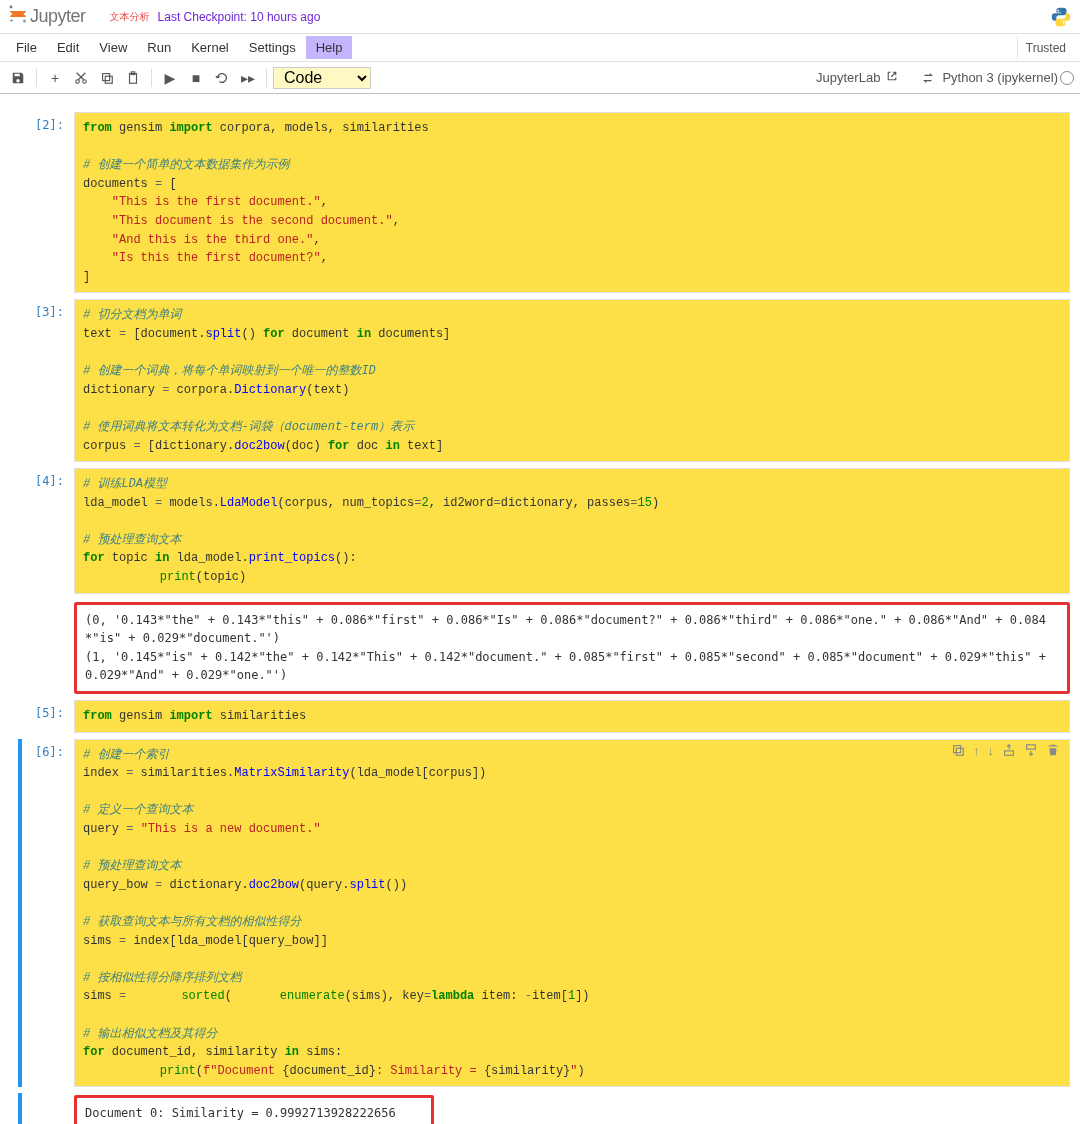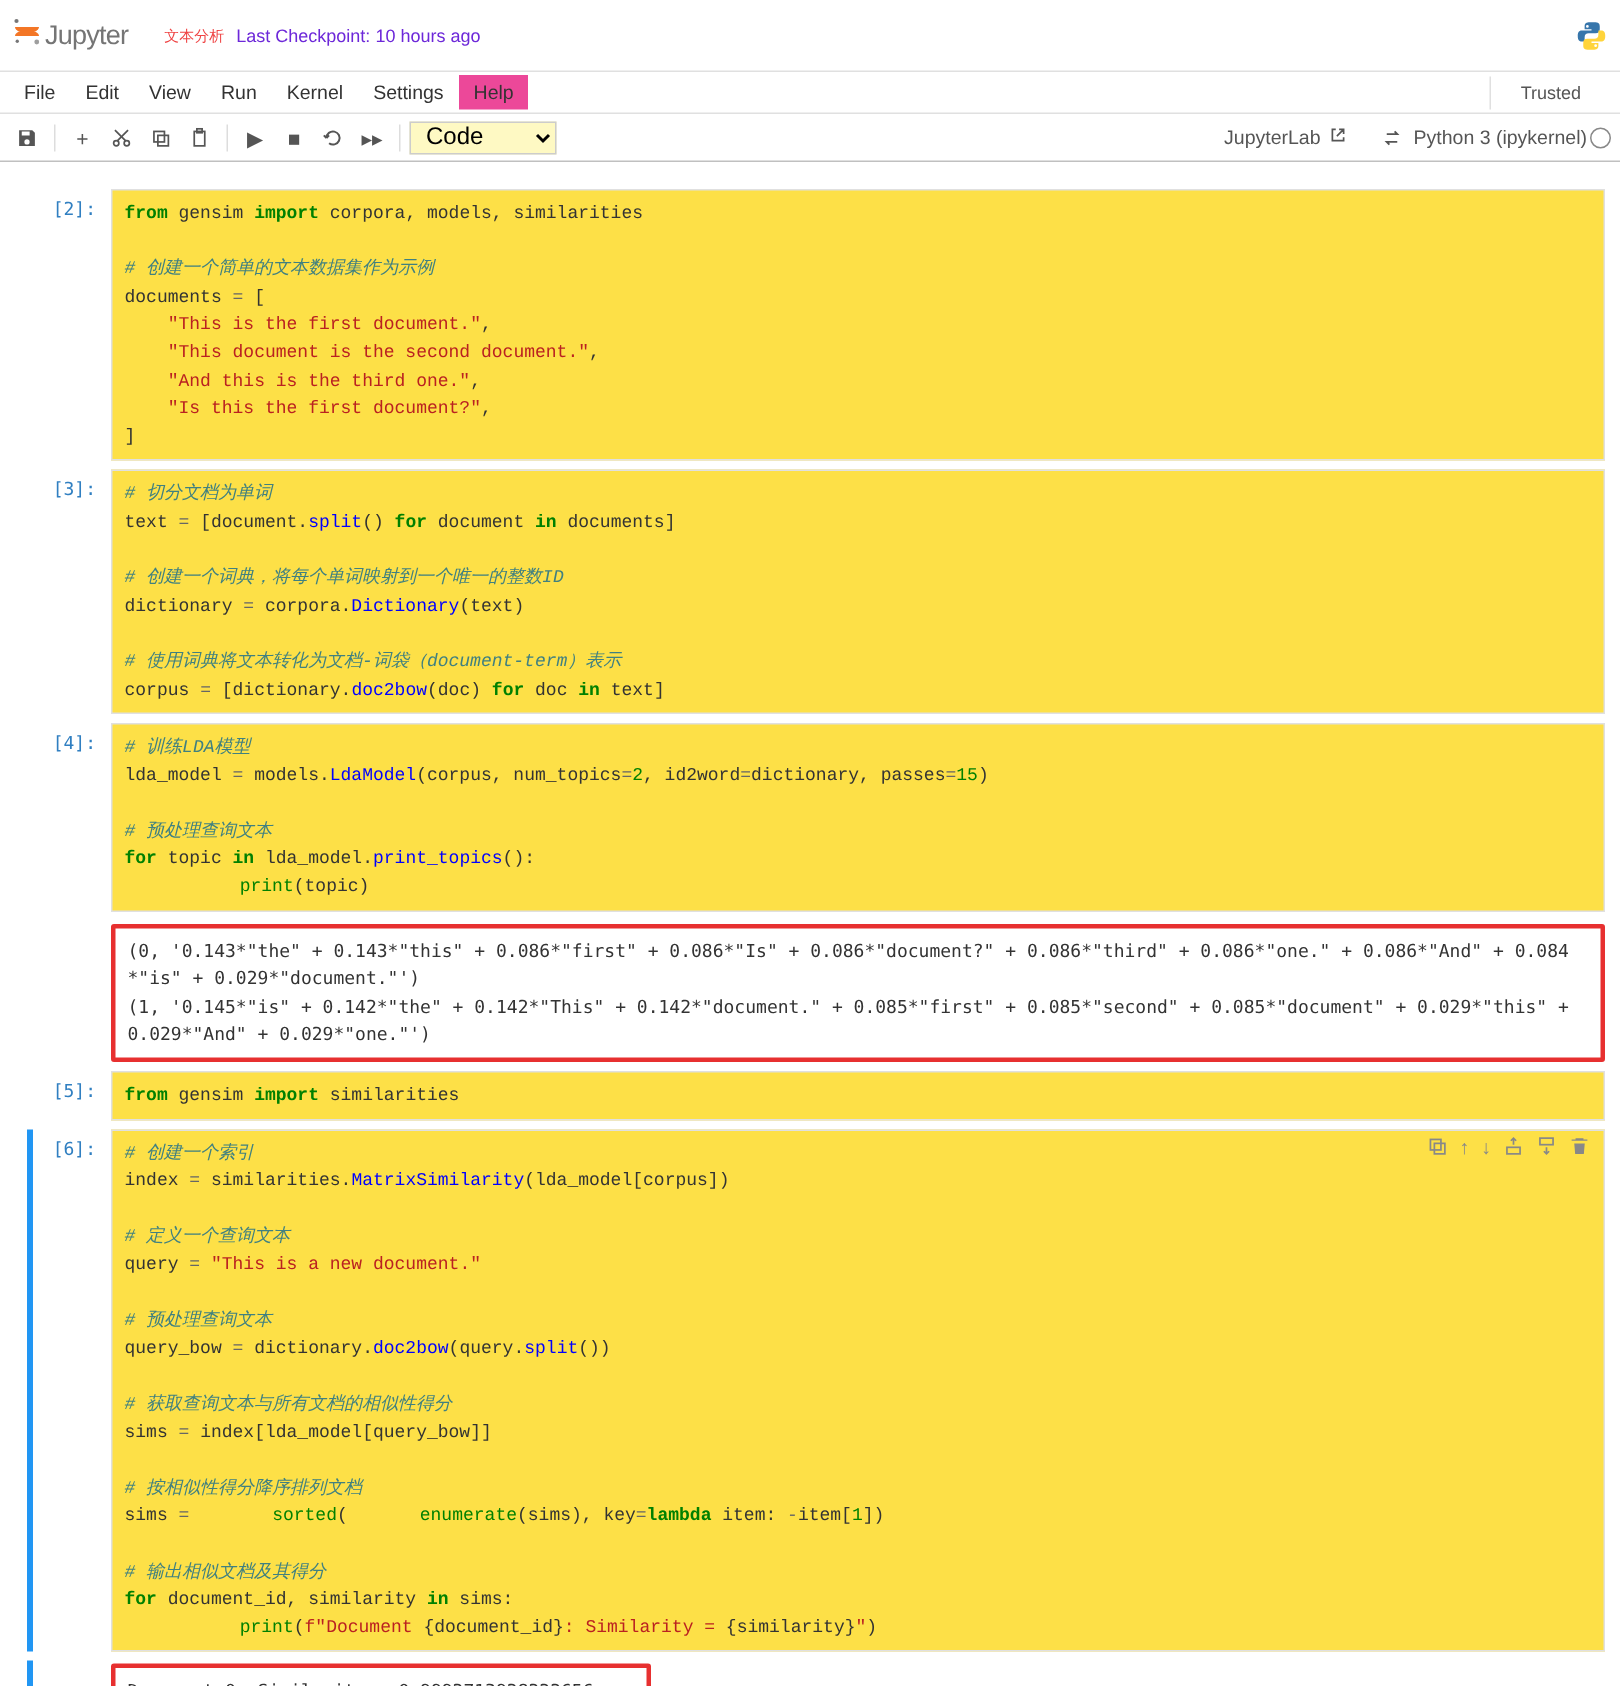--- a/index.html
+++ b/index.html
@@ -1,30 +1,30 @@
 <!DOCTYPE html>
 <html><head>
 <meta charset="utf-8">
 <style>
 * { margin: 0; padding: 0; box-sizing: border-box; }
 body { font-family: -apple-system, BlinkMacSystemFont, "Segoe UI", Helvetica, Arial, sans-serif; font-size: 13px; color: #333; background: #fff; }
 
-.topbar { display: flex; align-items: center; padding: 4px 8px; height: 48px; border-bottom: 1px solid #e0e0e0; }
+.topbar { display: flex; align-items: center; padding: 4px 8px; height: 34px; border-bottom: 1px solid #e0e0e0; }
 .jupyter-logo { display: flex; align-items: center; gap: 2px; }
 .jupyter-logo .circle { color: #f37626; font-size: 20px; font-weight: bold; }
 .jupyter-logo .text { color: #757575; font-size: 18px; font-weight: 400; letter-spacing: -0.5px; }
 .doc-title { margin-left: 24px; font-size: 10px; color: #ef4444; }
 .checkpoint { margin-left: 8px; color: #6d28d9; font-size: 12px; }
 .spacer { flex: 1; }
 .python-logo { width: 22px; height: 22px; }
 
 .menubar { display: flex; align-items: center; height: 28px; border-bottom: 1px solid #e0e0e0; padding: 0 6px; }
 .menubar .menu-item { padding: 4px 10px; font-size: 13px; color: #333; cursor: pointer; }
-.menubar .menu-item.active { background: #ec4899; }
-.trusted { padding: 4px 20px; font-size: 12px; color: #555; border-left: 1px solid #e0e0e0; }
+.menubar .menu-item.active { background: #c4b5fd; }
+.trusted { padding: 4px 8px; font-size: 12px; color: #555; border-left: 1px solid #e0e0e0; }
 
 .toolbar { display: flex; align-items: center; height: 32px; border-bottom: 1px solid #c0c0c0; padding: 0 6px; gap: 2px; }
 .toolbar .tool-btn { width: 24px; height: 24px; display: flex; align-items: center; justify-content: center; color: #555; cursor: pointer; font-size: 14px; }
 .toolbar .divider { width: 1px; height: 18px; background: #ddd; margin: 0 4px; }
 .toolbar select { height: 22px; font-size: 16px; border: 1px solid #ccc; padding: 0 31px 0 6px; background: #fef9c3; }
 .toolbar .kernel-info { display: flex; align-items: center; gap: 6px; font-size: 13px; color: #555; }
 .toolbar .ext-icon { font-size: 12px; }
 .kernel-circle { width: 14px; height: 14px; border: 1px solid #888; border-radius: 50%; }
 
 .notebook { padding: 18px 10px 40px 10px; background: #fff; }

